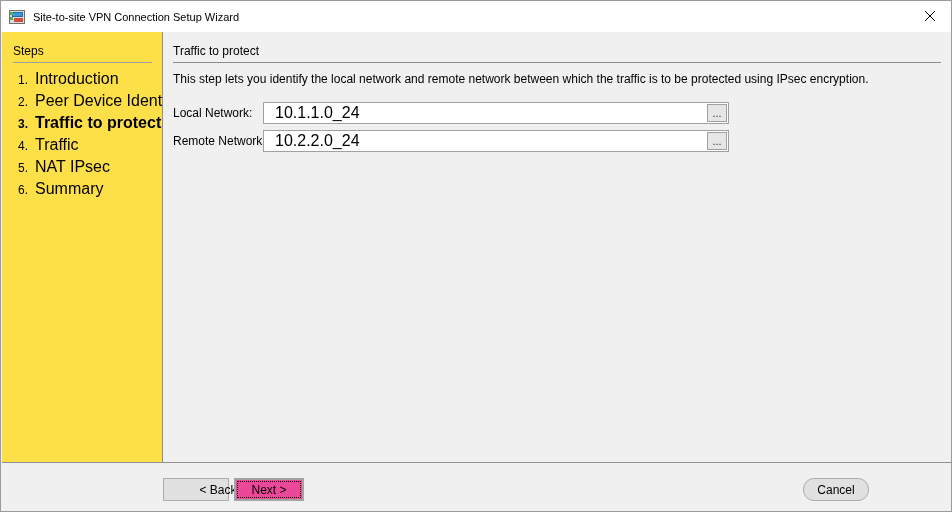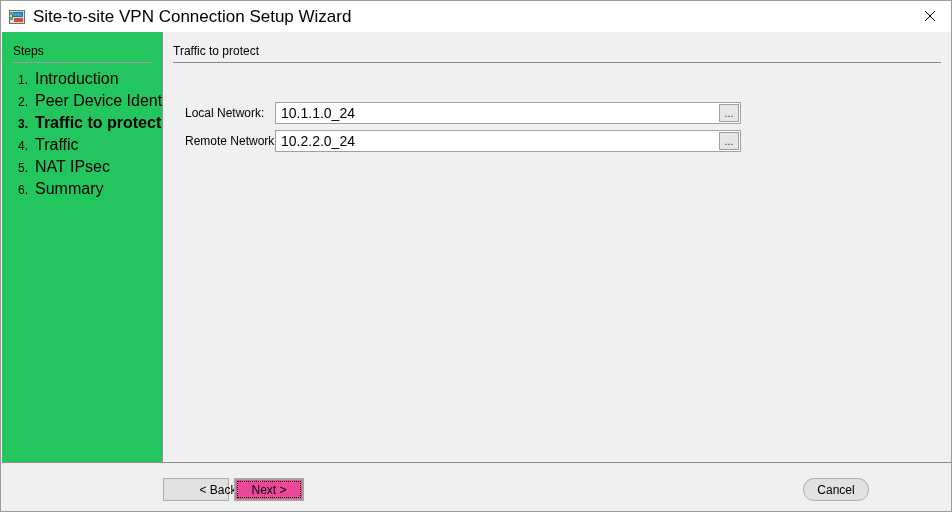--- a/index.html
+++ b/index.html
@@ -77,21 +77,21 @@
     background: #4bb44b;
   }
   #title-icon .grn2 {
     position: absolute;
     left: 1px; top: 8px;
     width: 3px;
     height: 3px;
     background: #4bb44b;
   }
   #title-text {
-    font-size: 17px;
+    font-size: 11px;
     color: #000000;
     line-height: 16px;
     white-space: nowrap;
   }
   #close-button {
     position: absolute;
     right: 0; top: 0;
     width: 46px;
     height: 30px;
     display: flex;
@@ -101,21 +101,21 @@
   }
   #close-button svg { display: block; }
 
   
   #sidebar {
     position: absolute;
     left: 1px;
     top: 31px;
     width: 188px;
     height: 430px;
-    background: #22c55e;
+    background: #fde047;
     box-sizing: border-box;
     padding-left: 26px;
   }
   #sidebar-divider {
     position: absolute;
     left: 161px;
     top: 31px;
     width: 1px;
     height: 430px;
     background: #8f8f8f;
@@ -208,35 +208,34 @@
   }
   #row-local  { top: 70px; }
   #row-remote { top: 98px; }
 
   .field-label {
     width: 90px;
     flex: none;
     font-size: 12px;
     color: #000000;
     white-space: nowrap;
-    margin-left: 12px;
   }
   .input-wrap {
     position: relative;
     width: 466px;
     height: 22px;
     background: #ffffff;
     border: 1px solid #a0a0a0;
     box-sizing: border-box;
     display: flex;
     align-items: center;
   }
   .input-value {
-    padding-left: 5px;
-    font-size: 14px;
+    padding-left: 11px;
+    font-size: 16px;
     color: #000000;
     white-space: nowrap;
     overflow: hidden;
   }
   .browse-button {
     position: absolute;
     right: 1px;
     top: 1px;
     width: 20px;
     height: 18px;
@@ -357,20 +356,21 @@
         <span class="step-label">Summary</span>
       </div>
 
     </div>
   </div>
   <div id="sidebar-divider"></div>
 
   <div id="content">
     <div id="pane-title">Traffic to protect</div>
     <div id="pane-rule"></div>
+    <div id="pane-desc">This step lets you identify the local network and remote network between which the traffic is to be protected using IPsec encryption.</div>
 
     <div class="field-row" id="row-local">
       <span class="field-label">Local Network:</span>
       <div class="input-wrap">
         <span class="input-value">10.1.1.0_24</span>
         <div class="browse-button">...</div>
       </div>
     </div>
 
     <div class="field-row" id="row-remote">

